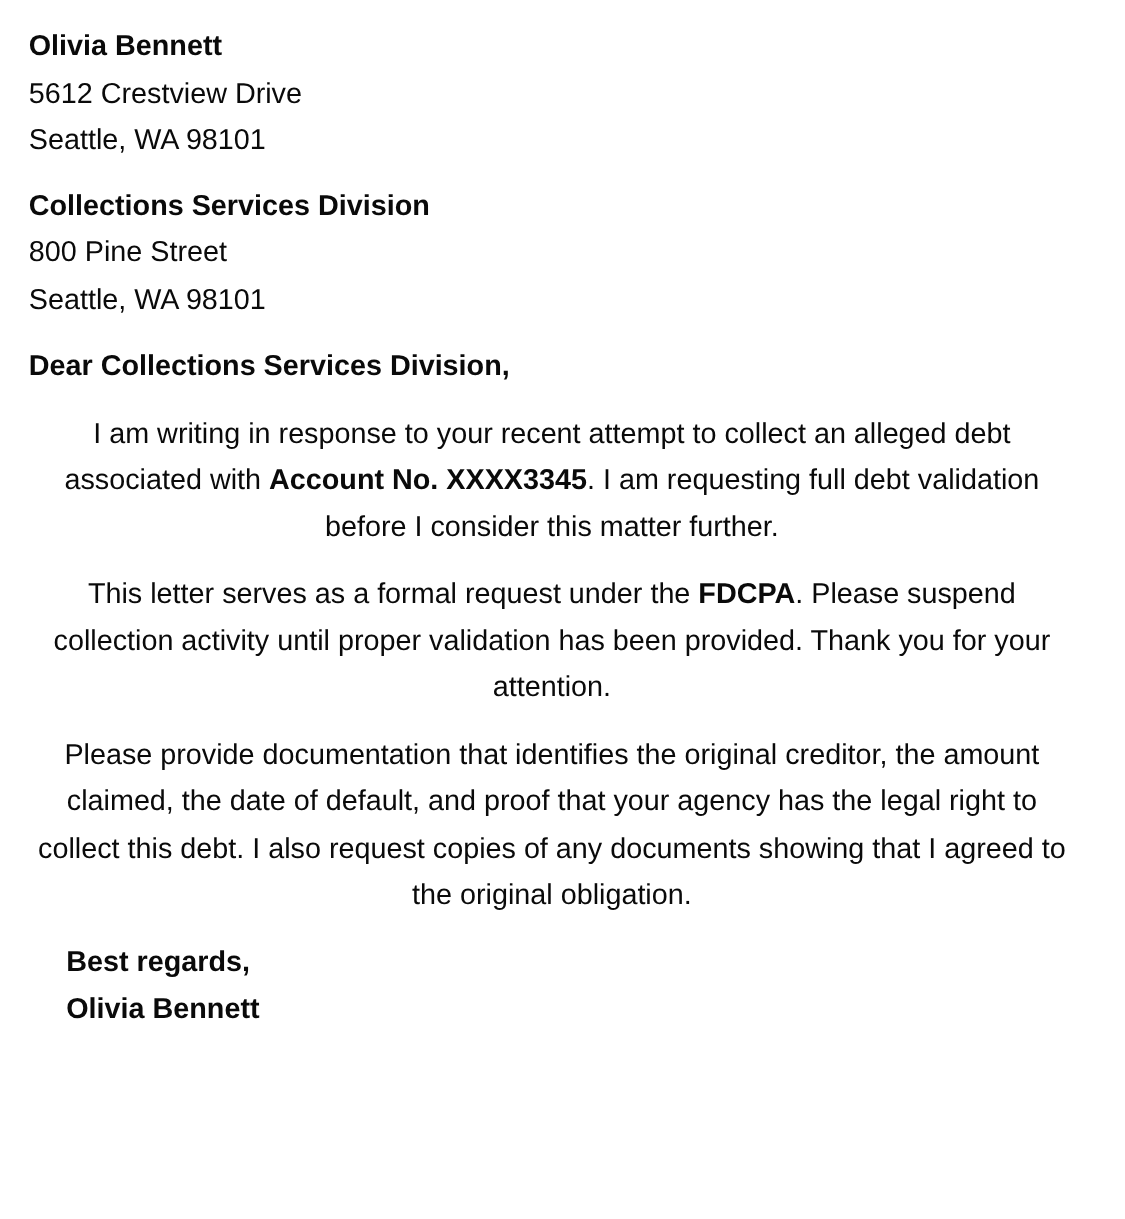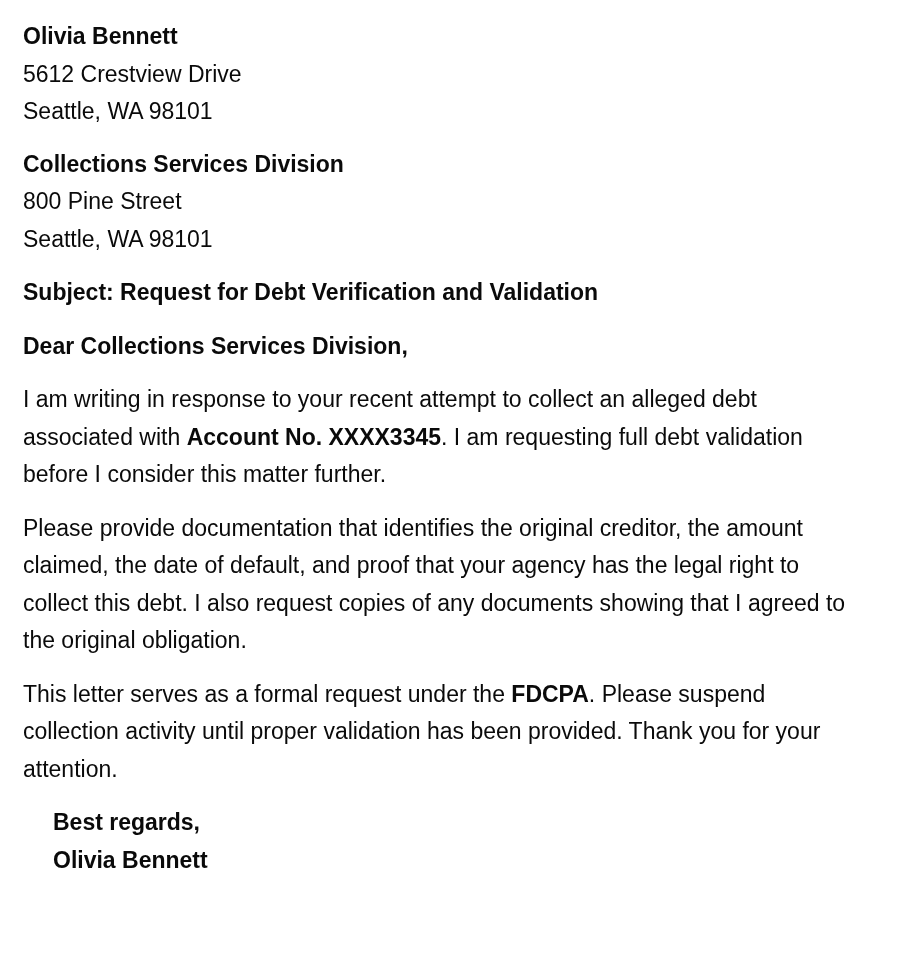--- a/index.html
+++ b/index.html
@@ -31,21 +31,21 @@
     white-space: nowrap;
   }
   .bold {
     font-weight: bold;
   }
   .para {
     font-size: 23px;
     line-height: 37.5px;
     margin: 0 0 16px 0;
     max-width: 843px;
-    text-align: left;
+    text-align: center;
   }
   .para b {
     font-weight: bold;
   }
   .sig .line {
     font-weight: bold;
     margin-left: 30px;
   }
 </style>
 </head>
@@ -59,32 +59,29 @@
     <div class="line">Seattle, WA 98101</div>
   </div>
 
 
   <div class="block">
     <div class="line bold">Collections Services Division</div>
     <div class="line">800 Pine Street</div>
     <div class="line">Seattle, WA 98101</div>
   </div>
 
-  <div class="block">
-    <div class="line bold">Subject: Request for Debt Verification and Validation</div>
-  </div>
 
   <div class="block">
     <div class="line bold">Dear Collections Services Division,</div>
   </div>
 
   <p class="para"><span>I am writing in response to your recent attempt to collect an alleged debt associated with </span><b>Account No. XXXX3345</b><span>. I am requesting full debt validation before I consider this matter further.</span></p>
 
+  <p class="para"><span>This letter serves as a formal request under the </span><b>FDCPA</b><span>. Please suspend collection activity until proper validation has been provided. Thank you for your attention.</span></p>
+
   <p class="para">Please provide documentation that identifies the original creditor, the amount claimed, the date of default, and proof that your agency has the legal right to collect this debt. I also request copies of any documents showing that I agreed to the original obligation.</p>
-
-  <p class="para"><span>This letter serves as a formal request under the </span><b>FDCPA</b><span>. Please suspend collection activity until proper validation has been provided. Thank you for your attention.</span></p>
 
   <div class="block sig">
     <div class="line">Best regards,</div>
     <div class="line">Olivia Bennett</div>
   </div>
 
 </div>
 
 </body></html>

